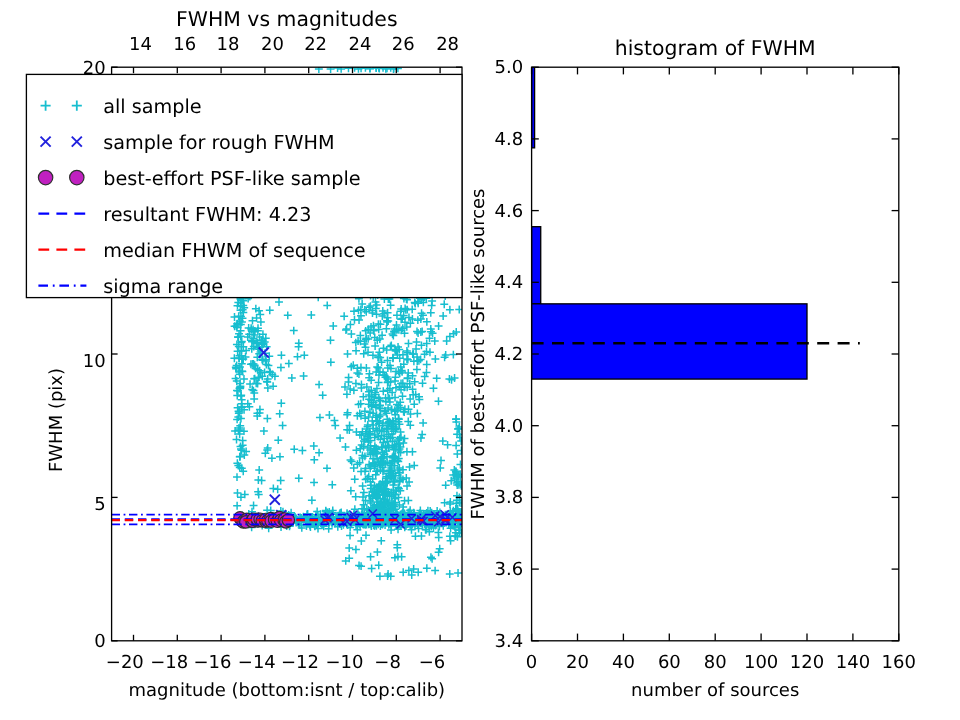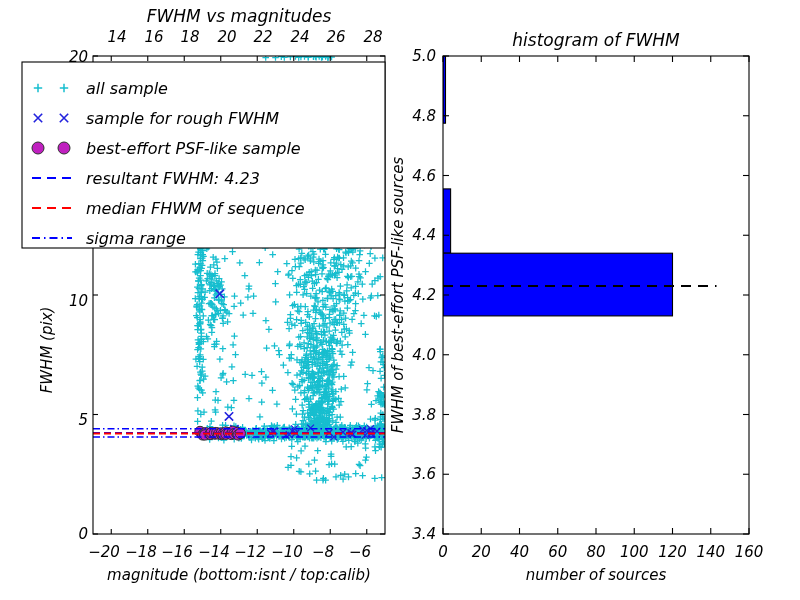--- a/index.html
+++ b/index.html
@@ -1,18 +1,18 @@
 <!DOCTYPE html>
 <html><head>
 <meta charset="utf-8">
 <style>
   html,body{margin:0;padding:0;background:#ffffff;}
   body{width:800px;height:600px;overflow:hidden;
        font-family:"DejaVu Sans","Liberation Sans",sans-serif;color:#000;}
-  #fig{position:relative;width:800px;height:600px;font-style:italic;}
+  #fig{position:relative;width:800px;height:600px;}
   svg{display:block;}
   text{font-family:"DejaVu Sans","Liberation Sans",sans-serif;fill:#000;}
   .tick{font-size:15px;}
   .axlabel{font-size:15px;}
   .title{font-size:17px;}
   .legendtxt{font-size:16px;}
   .spine{fill:none;stroke:#000;stroke-width:1.1;}
   .tickmark{stroke:#000;stroke-width:1.1;}
 </style>
 </head>

